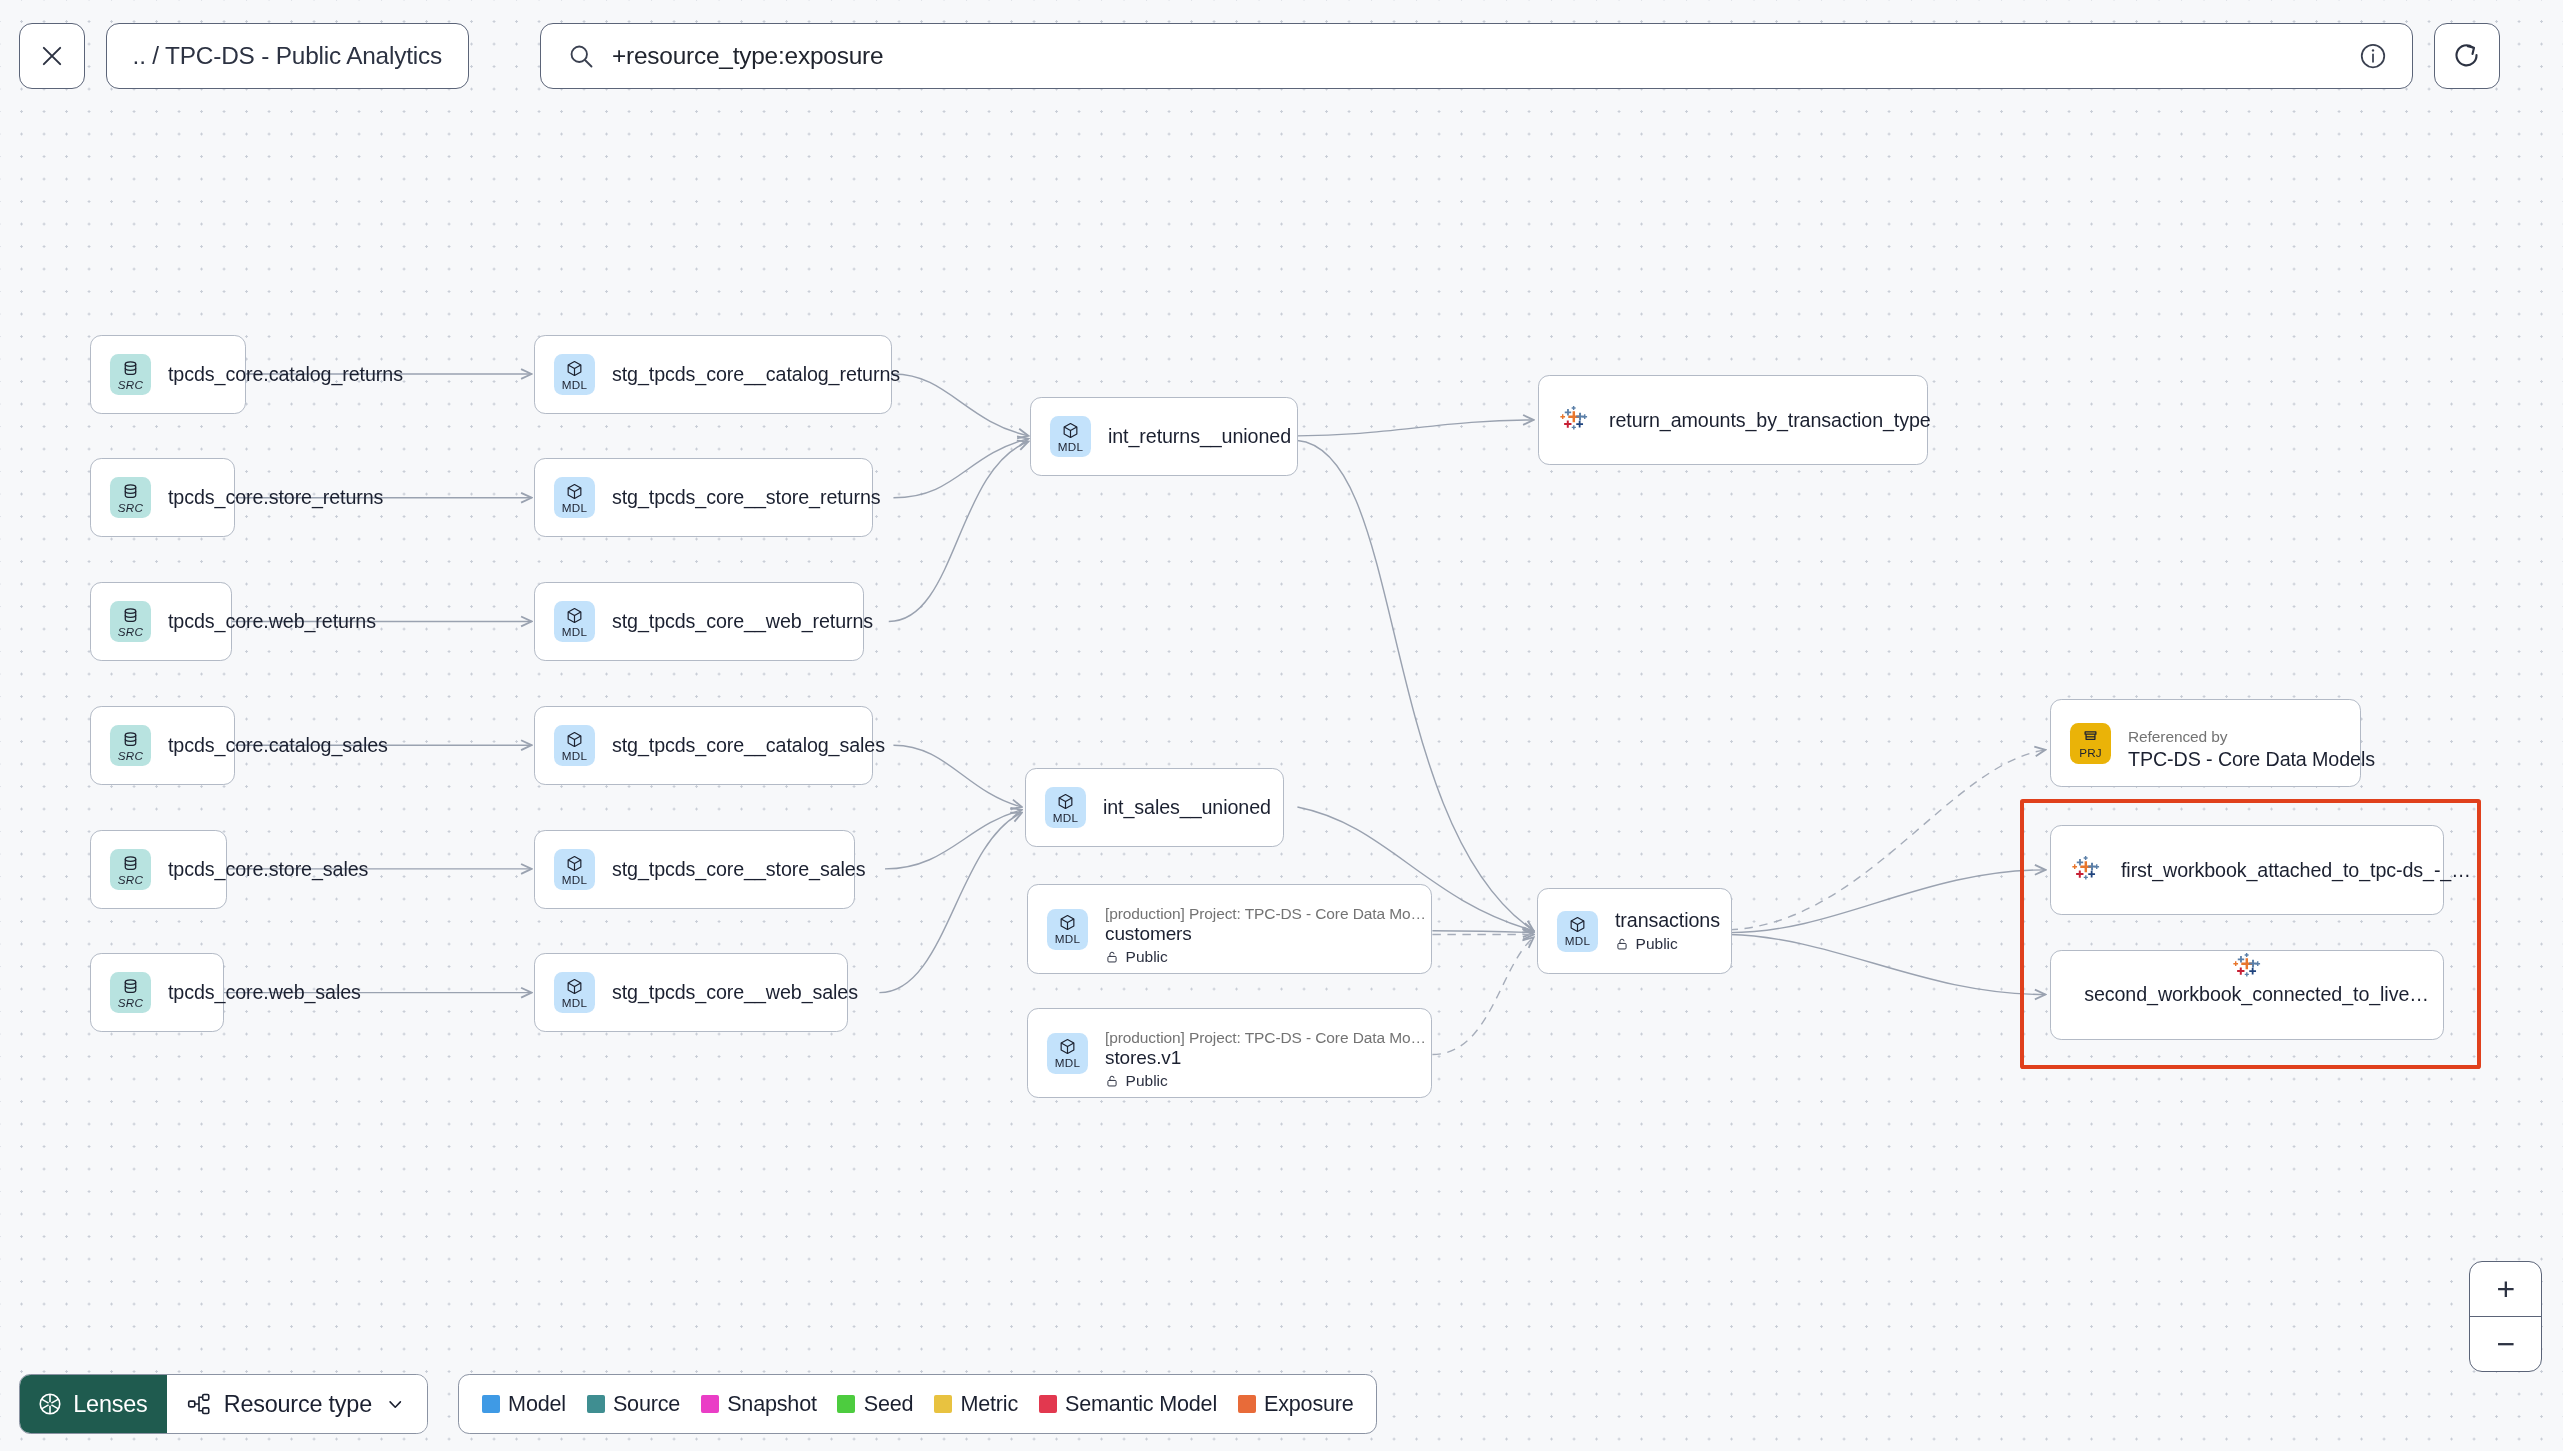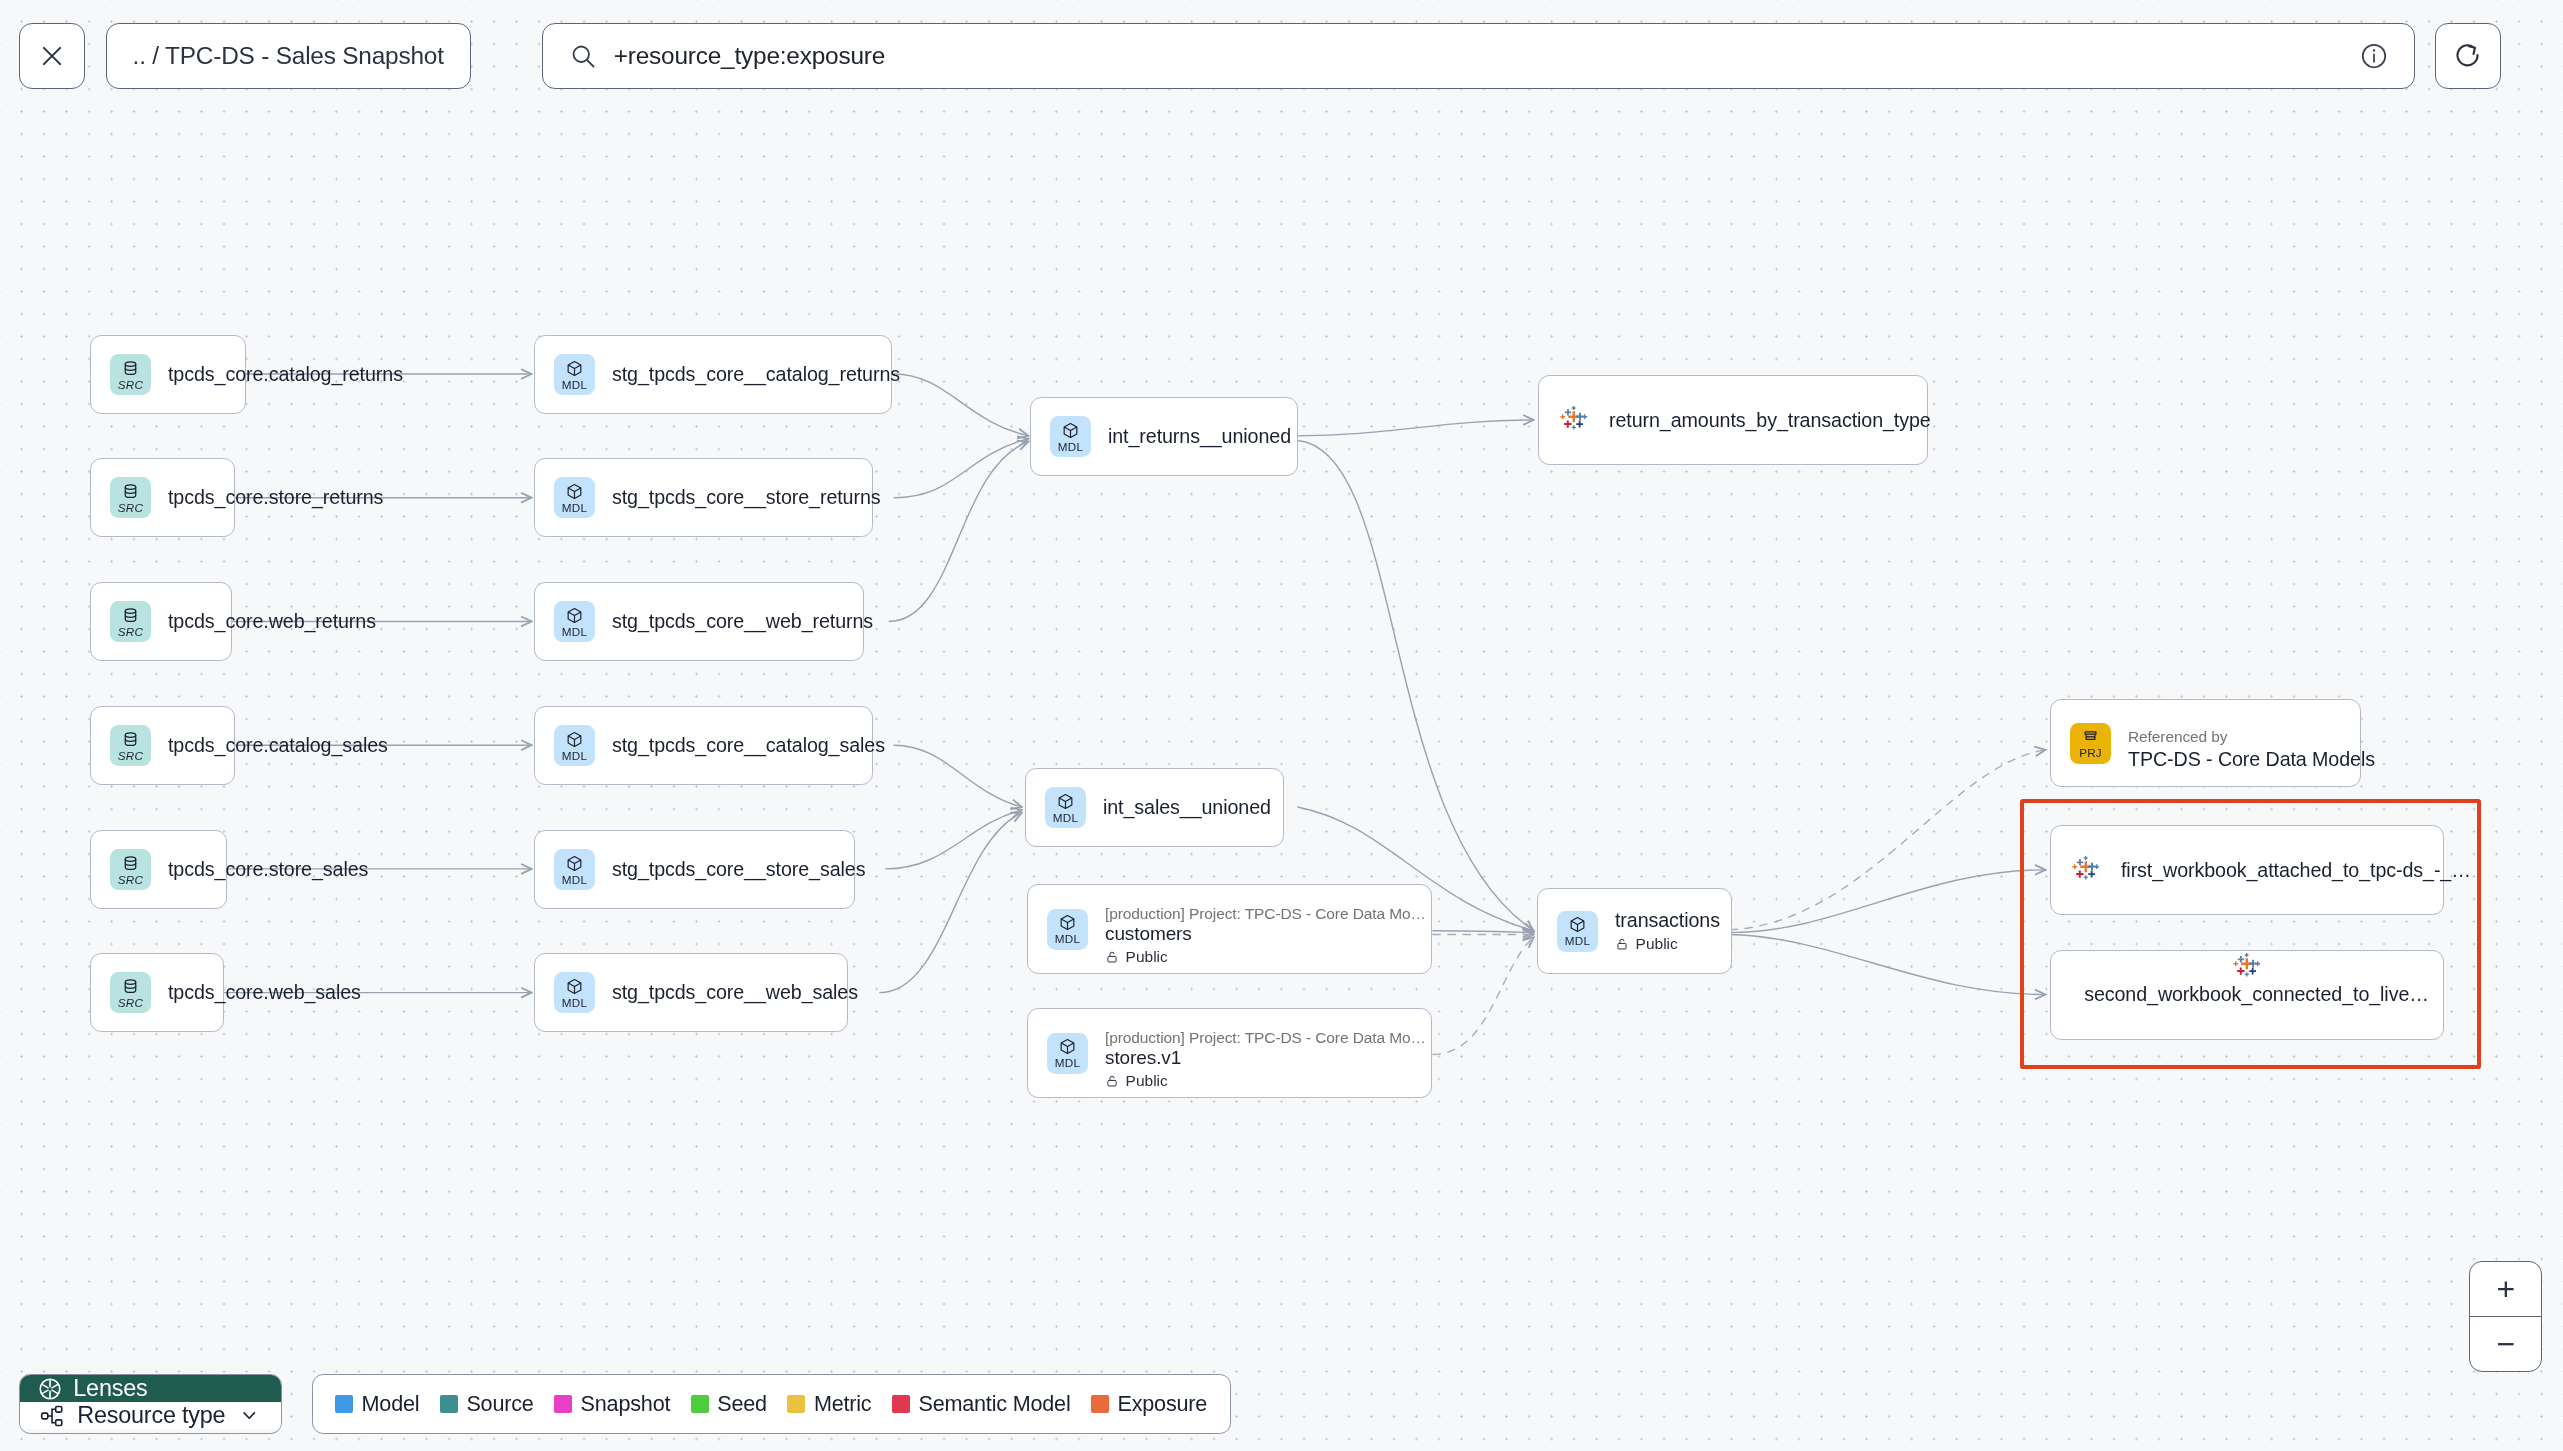--- a/index.html
+++ b/index.html
@@ -135,21 +135,20 @@
     left: 19px; bottom: 17px;
     display: flex; align-items: center;
     z-index: 40;
   }
   .lens-group {
     display: flex; align-items: stretch;
     height: 60px;
     border-radius: 11.2px;
     overflow: hidden;
     border: 1.4px solid #8b93a3;
-    flex-direction: column;
   }
   .lens-btn {
     background: #1f5b4f;
     color: #ffffff;
     display: flex; align-items: center; gap: 10.3px;
     padding: 0 19px 0 17px;
     font-size: 23.4px;
     cursor: pointer;
     letter-spacing: -0.2px;
   }
@@ -207,21 +206,21 @@
 
     <div class="tb-btn close-btn">
       <span>
         <svg width="28" height="28" viewBox="0 0 24 24" fill="none" stroke="#2c3242" stroke-width="1.7" stroke-linecap="round">
           <path d="M5 5 L19 19 M19 5 L5 19"></path>
         </svg>
       </span>
     </div>
 
     <div class="tb-btn breadcrumb-btn">
-      <span>.. / TPC-DS - Sales Snapshot</span>
+      <span>.. / TPC-DS - Public Analytics</span>
     </div>
 
     <div class="searchbar">
       <span>
         <svg width="28" height="28" viewBox="0 0 24 24" fill="none" stroke="#3a4050" stroke-width="1.6" stroke-linecap="round">
           <circle cx="10.5" cy="10.5" r="6.6"></circle>
           <path d="M15.4 15.4 L21 21"></path>
         </svg>
       </span>
       <span class="q-text">+resource_type:exposure</span>

